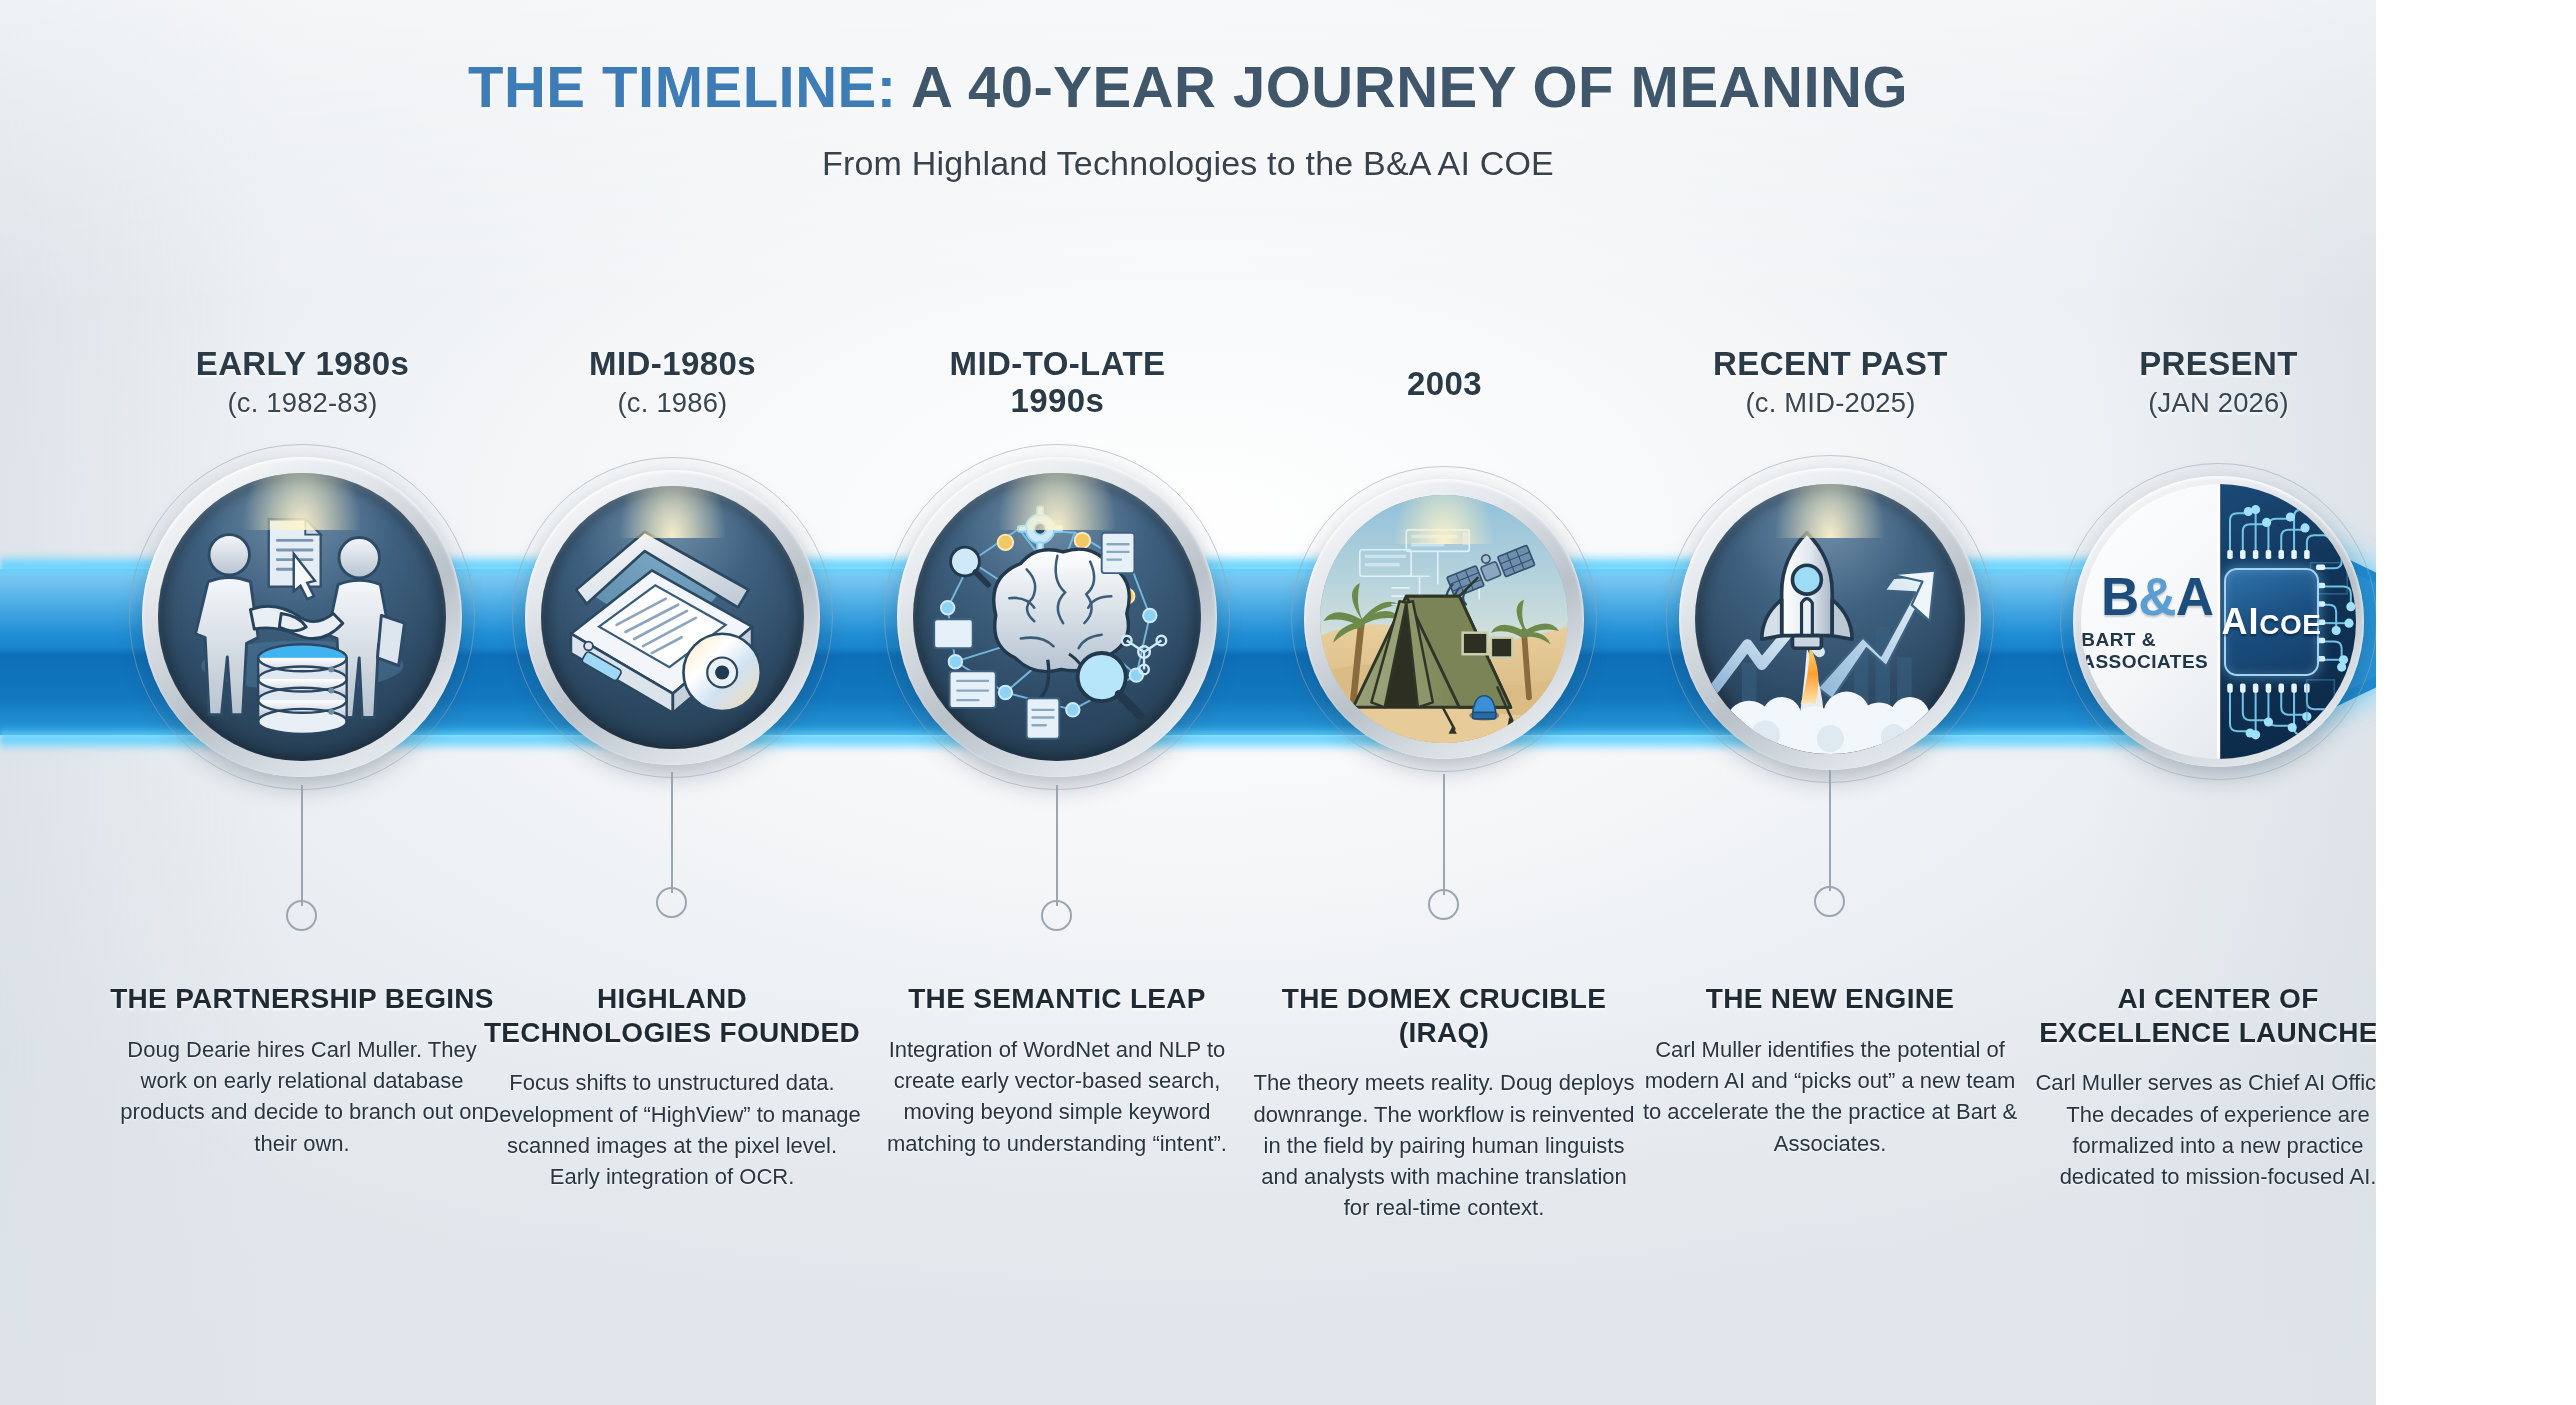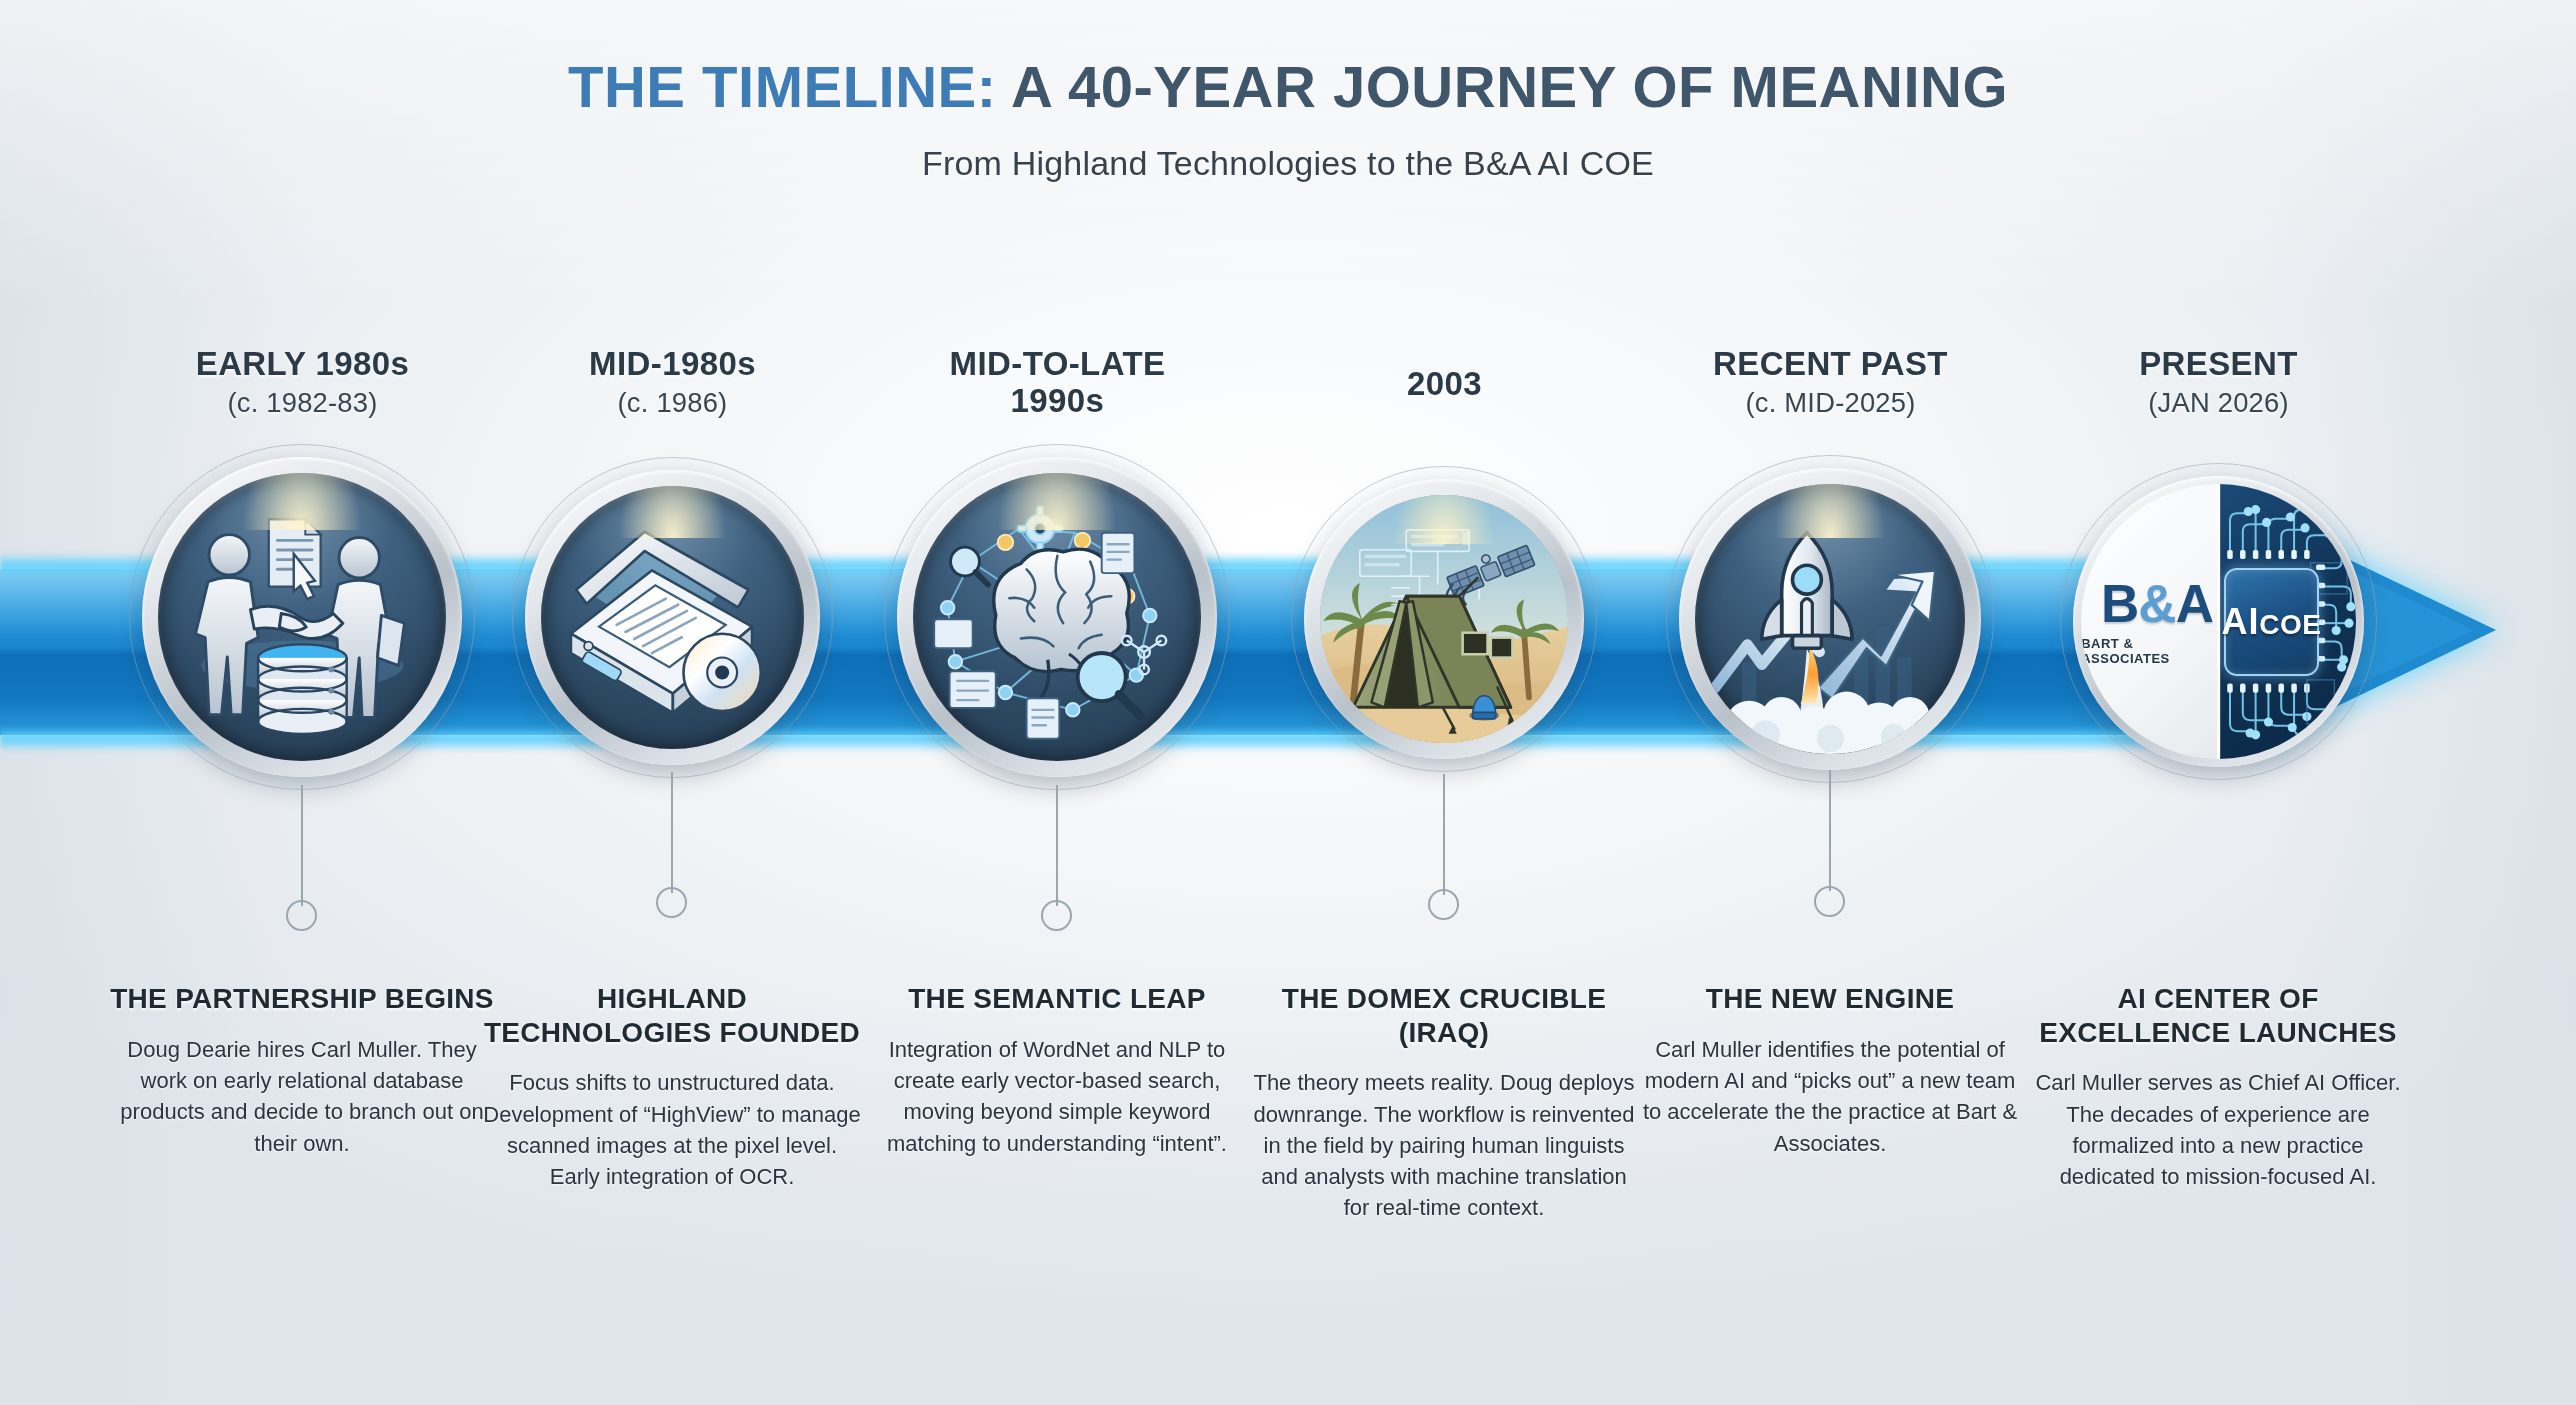--- a/index.html
+++ b/index.html
@@ -5,21 +5,21 @@
   * { margin:0; padding:0; box-sizing:border-box; }
 
   html, body {
     width:2576px; height:1405px;
     overflow:hidden;
     font-family:"Liberation Sans", sans-serif;
   }
 
   #stage {
     position:relative;
-    width:2576px; height:1405px;
+    width:2376px; height:1405px;
     background:
       radial-gradient(ellipse 1555px 823px at 50% 38%, #ffffff 0%, #f4f6f8 42%, #e9edf1 75%, #e2e7ec 100%);
     overflow:hidden;
   }
   
   #stage:before{
     content:"";
     position:absolute; inset:0;
     background:
       linear-gradient(180deg, rgba(255,255,255,.55) 0%, rgba(255,255,255,0) 22%, rgba(255,255,255,0) 70%, rgba(222,228,234,.55) 100%),
@@ -181,21 +181,21 @@
     display:flex; flex-direction:column; align-items:flex-end; justify-content:center;
     padding-right:5.5px;
   }
   .logo-ba {
     font-size:53px; font-weight:bold; letter-spacing:-0.9px;
     color:#1d4d7c; line-height:1;
     text-shadow:0 1.8px 1.8px rgba(0,0,0,.18);
   }
   .logo-ba .amp { color:#5c9ed1; }
   .logo-sub {
-    margin-top:6.4px; font-size:13px; font-weight:bold; letter-spacing:0.5px; color:#22364a;
+    margin-top:6.4px; font-size:19px; font-weight:bold; letter-spacing:0.5px; color:#22364a;
   }
   .logo-right {
     position:absolute; right:0; top:0; width:50%; height:100%;
     background:linear-gradient(150deg,#1b4a78 0%,#103457 45%,#0b2744 100%);
     overflow:hidden;
   }
   .logo-right .traces { position:absolute; inset:0; }
   .chip {
     position:absolute; left:5.5px; top:50%; transform:translateY(-50%);
     width:95px; height:108px; border-radius:12.8px;

